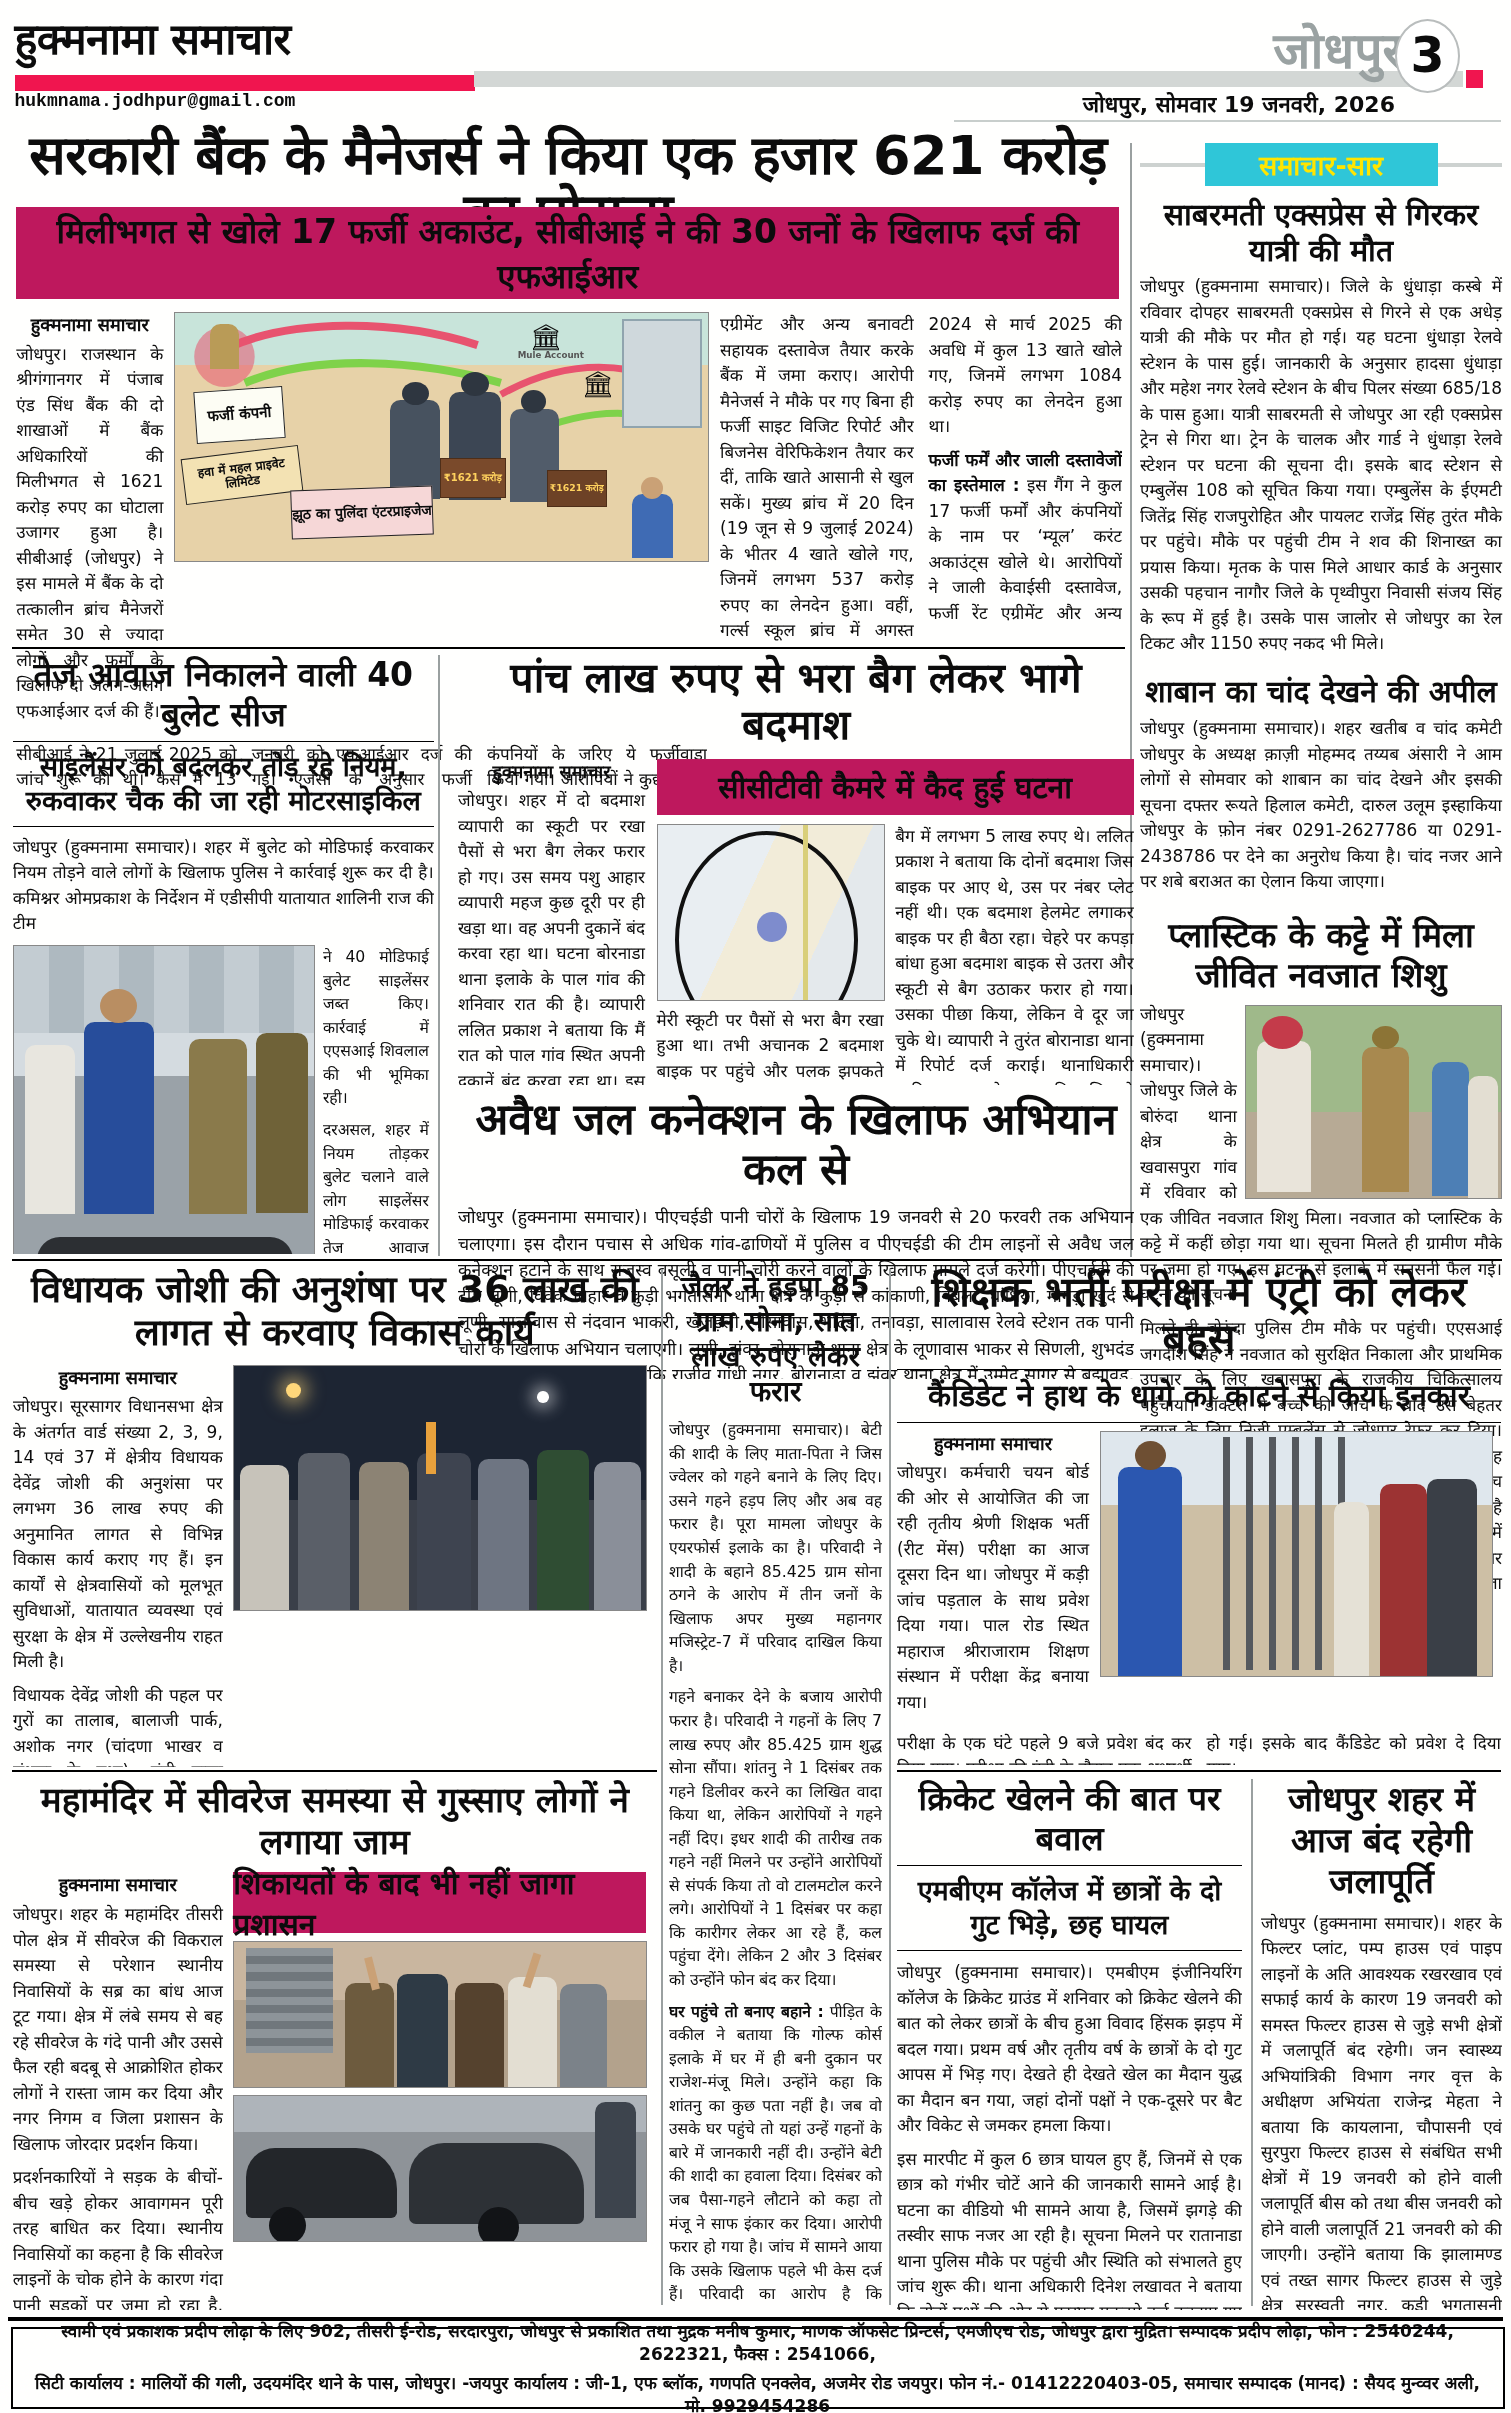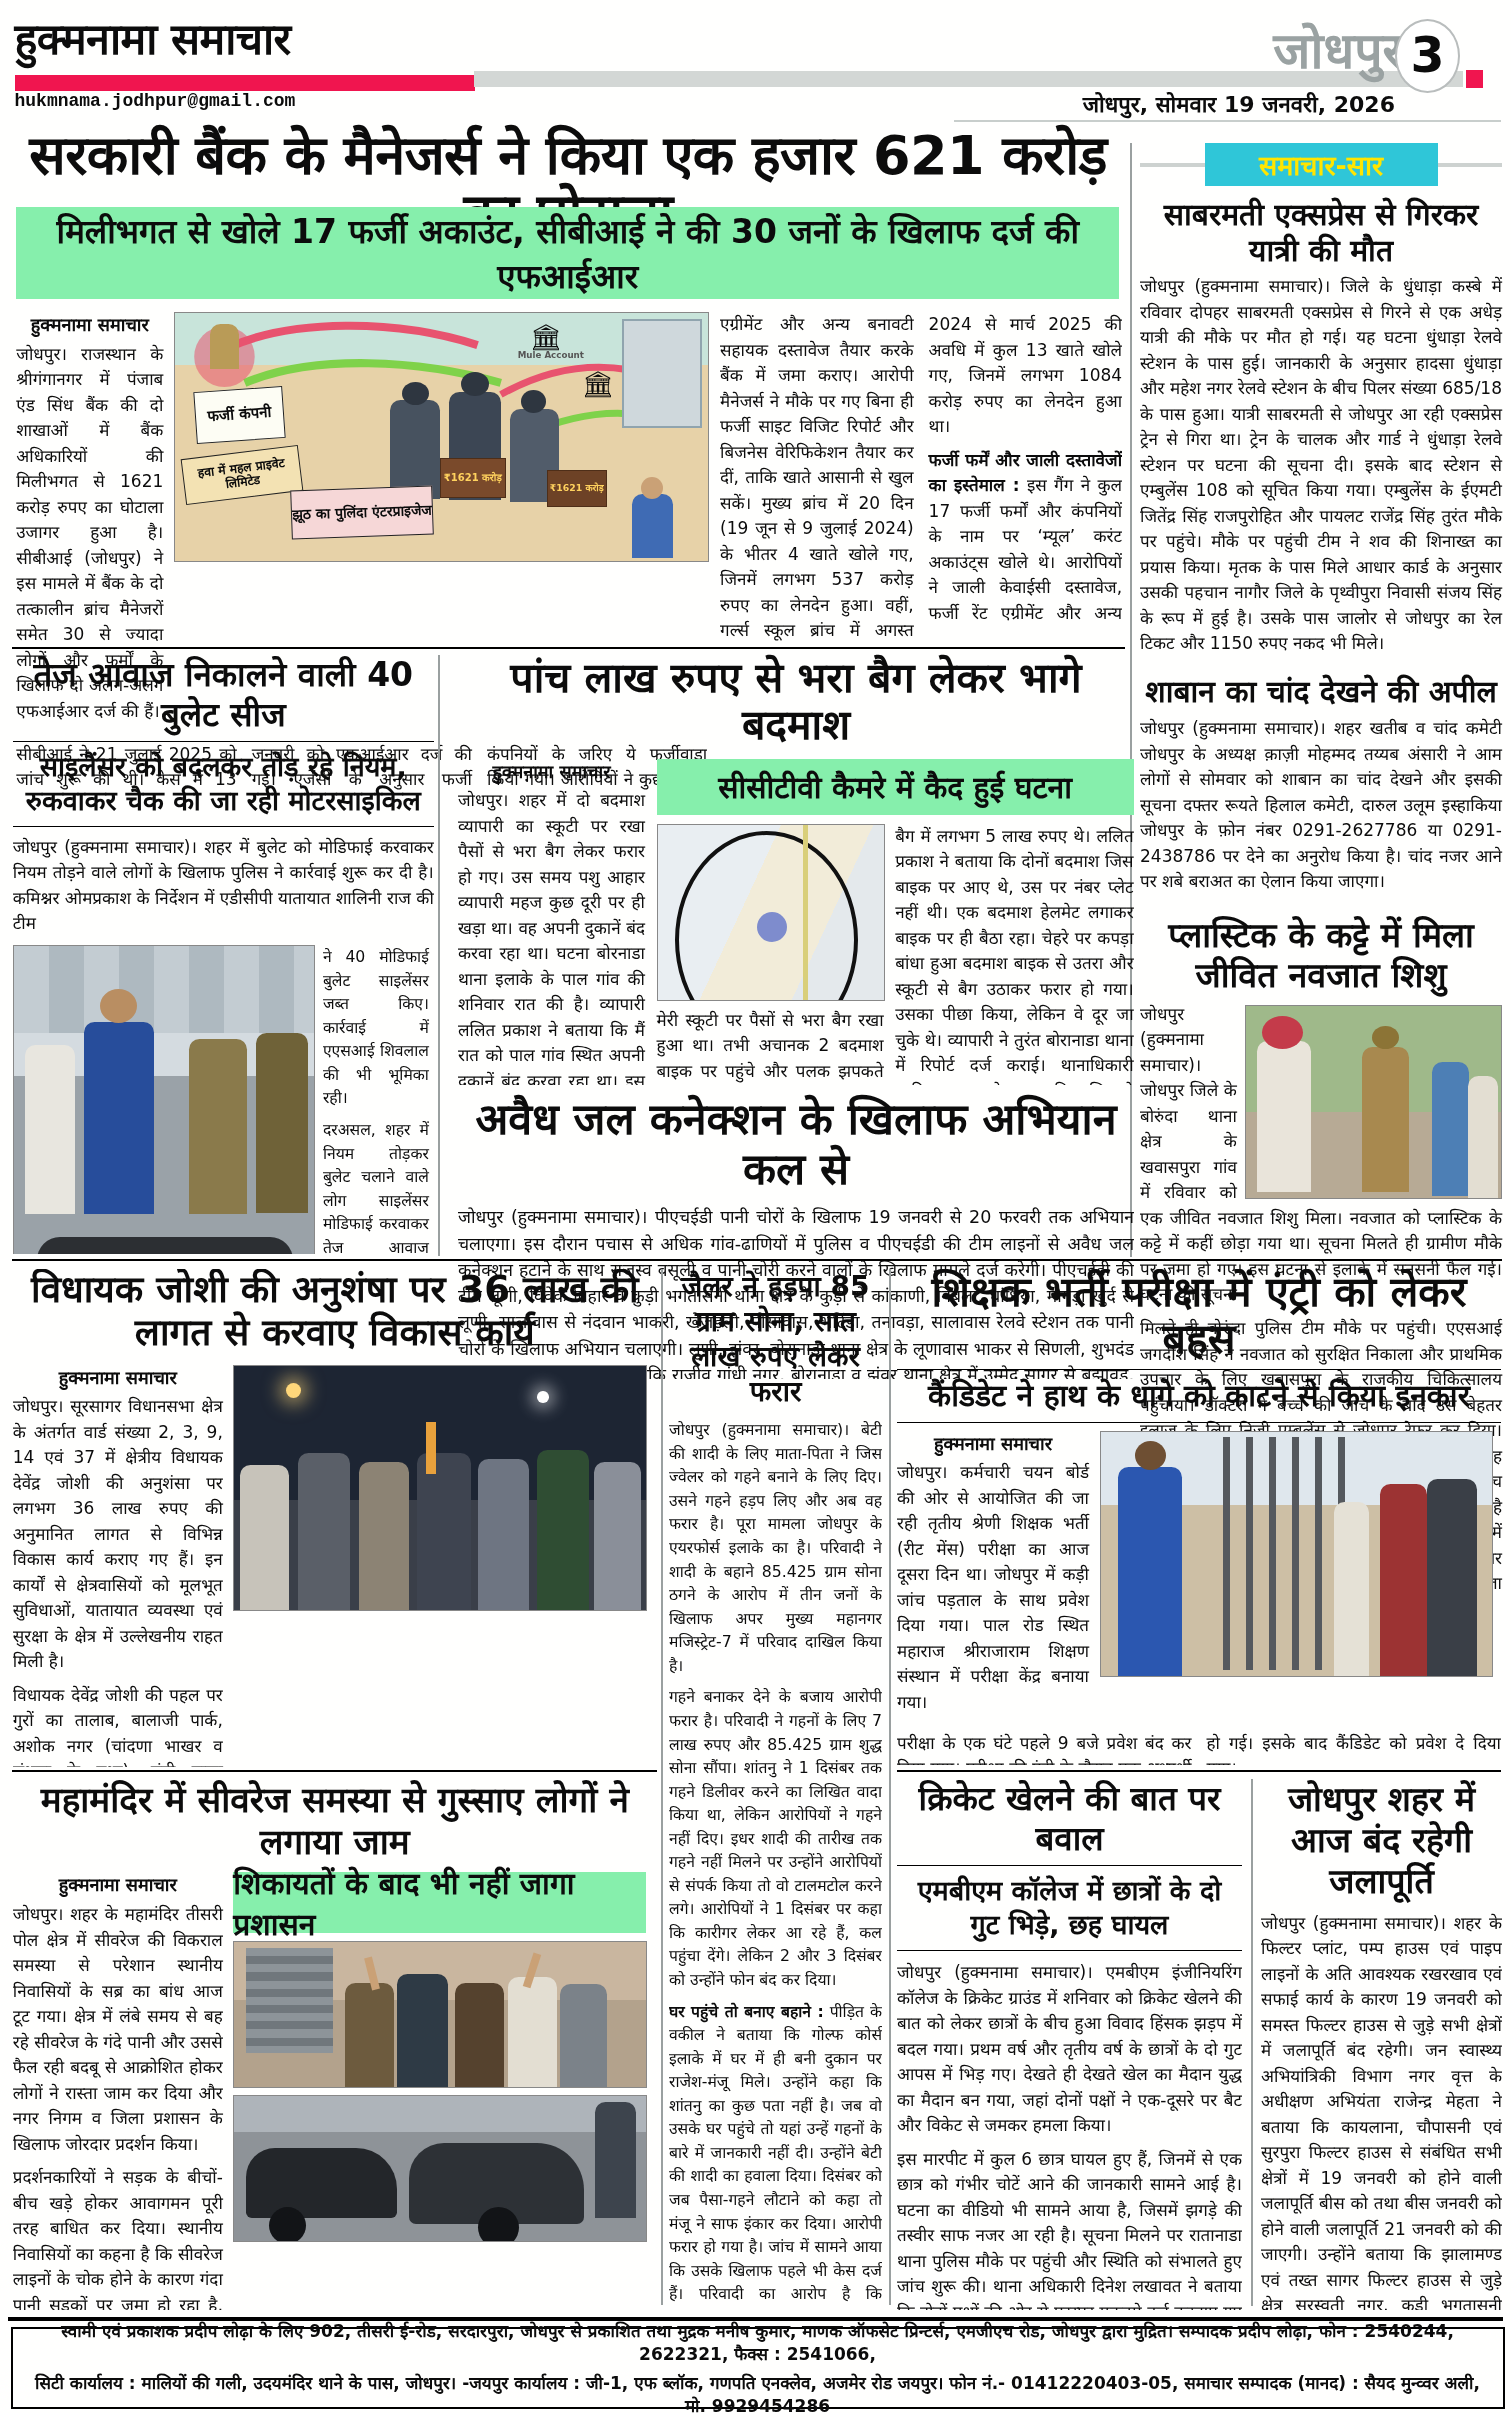--- a/index.html
+++ b/index.html
@@ -11,21 +11,21 @@
   .b{font-weight:bold;}
   .body{font-size:17px;line-height:1.5;margin:0 0 8.1px 0;}
   .body.small{font-size:15.7px;}
   .byline{font-weight:bold;text-align:center;font-size:18px;margin:0 0 5.8px 0;}
   .vrule{position:absolute;width:1.7px;background:#9aa0a0;}
   .hrule{position:absolute;height:2.3px;background:#000;}
   .headline-xl{font-size:54px;font-weight:bold;line-height:1.08;letter-spacing:-0.6px;}
   .headline-l{font-size:37px;font-weight:bold;line-height:1.15;}
   .headline-m{font-size:33px;font-weight:bold;line-height:1.2;}
   .headline-s{font-size:27px;font-weight:bold;line-height:1.25;}
-  .graybox{background:#86efac;display:flex;align-items:center;justify-content:center;}
+  .graybox{background:#be185d;display:flex;align-items:center;justify-content:center;}
   .cols2{column-count:2;column-gap:15px;}
   .cols3{column-count:3;column-gap:15px;}
   .photo{position:relative;overflow:hidden;border:0.6px solid #888;}
   .fig{position:absolute;border-radius:10.5px 10.5px 0 0;}
   .head{position:absolute;border-radius:50%;}
   .caption-sign{position:absolute;border:1.7px solid #222;display:flex;align-items:center;justify-content:center;
         text-align:center;font-weight:bold;line-height:1.15;}
   
   .mast-title{font-size:43px;font-weight:bold;letter-spacing:-0.6px;}
   .email{font-size:18px;font-weight:bold;font-family:"DejaVu Serif","Liberation Serif",serif;}

